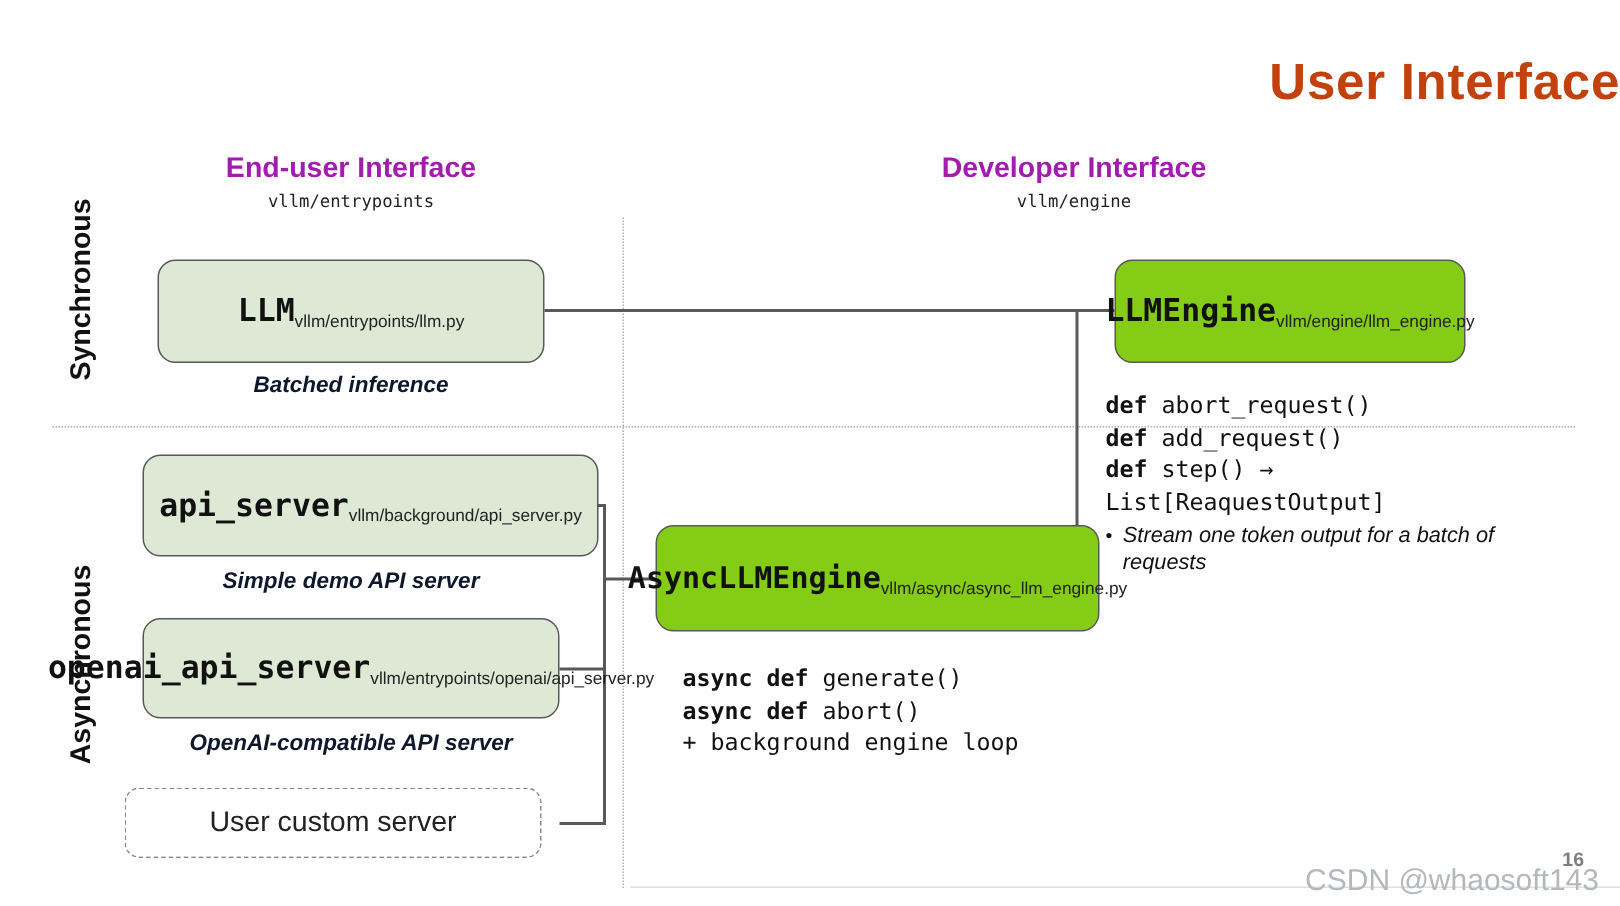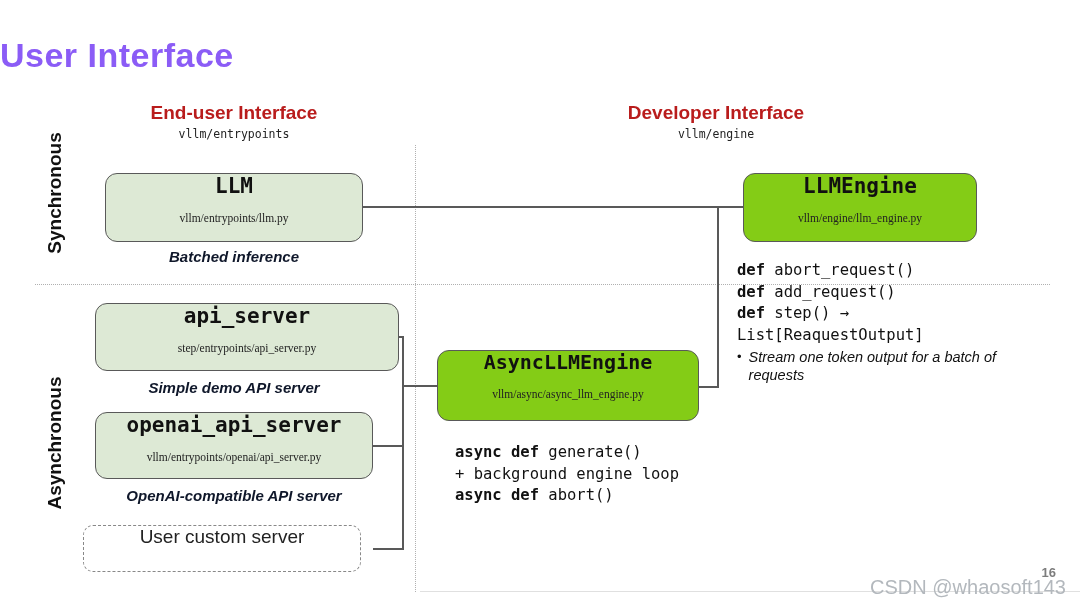--- a/index.html
+++ b/index.html
@@ -1,38 +1,38 @@
 <!DOCTYPE html>
 <html><head>
 <meta charset="utf-8">
 <style>
   html,body{margin:0;padding:0;background:#ffffff;}
   .slide{
     position:relative;width:1080px;height:604px;background:#ffffff;overflow:hidden;
     font-family:"Liberation Sans",sans-serif;color:#1a1a1a;
   }
   .page-title{
-    position:absolute;top:36px;left:0;width:100%;text-align:left;
-    font-size:34px;font-weight:700;letter-spacing:0.5px;color:#8b5cf6;
+    position:absolute;top:36px;left:0;width:100%;text-align:right;
+    font-size:34px;font-weight:700;letter-spacing:0.5px;color:#c2410c;
   }
   .col-header{position:absolute;text-align:center;}
-  .col-header .label{font-size:19px;font-weight:700;color:#b91c1c;}
+  .col-header .label{font-size:19px;font-weight:700;color:#a21caf;}
   .col-header .path{font-family:"DejaVu Sans Mono",monospace;font-size:11.5px;color:#222;margin-top:3px;}
   .row-label{
     position:absolute;white-space:nowrap;font-size:19px;font-weight:700;color:#111;
     transform:translate(-50%,-50%) rotate(-90deg);
   }
   .divider-v{position:absolute;width:0;border-left:1.5px dotted #b0b0b0;}
   .divider-h{position:absolute;height:0;border-top:1.5px dotted #b0b0b0;}
   .box{
     position:absolute;box-sizing:border-box;border:1.5px solid #595959;border-radius:12px;
-    display:flex;flex-direction:column;align-items:center;
+    display:flex;flex-direction:row;align-items:center;justify-content:center;
   }
   .box .box-title{font-family:"DejaVu Sans Mono",monospace;font-size:21px;font-weight:700;color:#111;line-height:1.15;}
-  .box .box-path{font-family:Liberation Serif, serif;font-size:11.5px;color:#222;margin-top:14px;}
+  .box .box-path{font-family:Liberation Sans, sans-serif;font-size:11.5px;color:#222;margin-top:14px;}
   .box.green{background:#dde9d5;}
   .box.blue{background:#84cc16;}
   .box.dashed{background:#ffffff;border:1.5px dashed #888;border-radius:10px;}
   .box.dashed .box-title{font-family:"Liberation Sans",sans-serif;font-size:19px;font-weight:400;color:#222;}
   .caption{
     position:absolute;text-align:center;font-style:italic;font-weight:700;font-size:15px;color:#0f172a;
   }
   .wire{position:absolute;background:#595959;}
   .code-block{position:absolute;font-family:"DejaVu Sans Mono",monospace;font-size:15.5px;color:#111;}
   .code-line{line-height:21.5px;white-space:pre;}
@@ -81,53 +81,53 @@
   </div>
   <div class="caption" style="left:105px;top:248px;width:258px;">Batched inference</div>
 
   <div class="box blue" style="left:743px;top:173px;width:234px;height:69px;">
     <div class="box-title">LLMEngine</div>
     <div class="box-path">vllm/engine/llm_engine.py</div>
   </div>
 
   <div class="box green" style="left:95px;top:303px;width:304px;height:68px;">
     <div class="box-title">api_server</div>
-    <div class="box-path">step/entrypoints/api_server.py</div>
+    <div class="box-path">vllm/background/api_server.py</div>
   </div>
   <div class="caption" style="left:95px;top:379px;width:278px;">Simple demo API server</div>
 
   <div class="box green" style="left:95px;top:412px;width:278px;height:67px;">
     <div class="box-title">openai_api_server</div>
     <div class="box-path">vllm/entrypoints/openai/api_server.py</div>
   </div>
   <div class="caption" style="left:95px;top:487px;width:278px;">OpenAI-compatible API server</div>
 
   <div class="box dashed" style="left:83px;top:525px;width:278px;height:47px;">
     <div class="box-title">User custom server</div>
   </div>
 
-  <div class="box blue" style="left:437px;top:350px;width:262px;height:71px;">
+  <div class="box blue" style="left:437px;top:350px;width:296px;height:71px;">
     <div class="box-title" style="font-size:20px;">AsyncLLMEngine</div>
     <div class="box-path">vllm/async/async_llm_engine.py</div>
   </div>
 
   <div class="code-block" style="left:737px;top:260px;width:330px;">
     <div class="code-line"><span class="kw">def</span><span> abort_request()</span></div>
     <div class="code-line"><span class="kw">def</span><span> add_request()</span></div>
     <div class="code-line"><span class="kw">def</span><span> step() →</span></div>
     <div class="code-line"><span class="kw"></span><span>List[ReaquestOutput]</span></div>
     <div class="bullet-row">
       <span class="bullet-marker">•</span>
       <span class="bullet-text">Stream one token output for a batch of requests</span>
     </div>
   </div>
 
   <div class="code-block" style="left:455px;top:442px;width:290px;">
     <div class="code-line"><span class="kw">async def</span><span> generate()</span></div>
+    <div class="code-line"><span class="kw">async def</span><span> abort()</span></div>
     <div class="code-line"><span class="kw"></span><span>+ background engine loop</span></div>
-    <div class="code-line"><span class="kw">async def</span><span> abort()</span></div>
   </div>
 
   <div class="bottom-line"></div>
   <div class="page-number">16</div>
   <div class="watermark">CSDN @whaosoft143</div>
 
 </div>
 
 </body></html>

